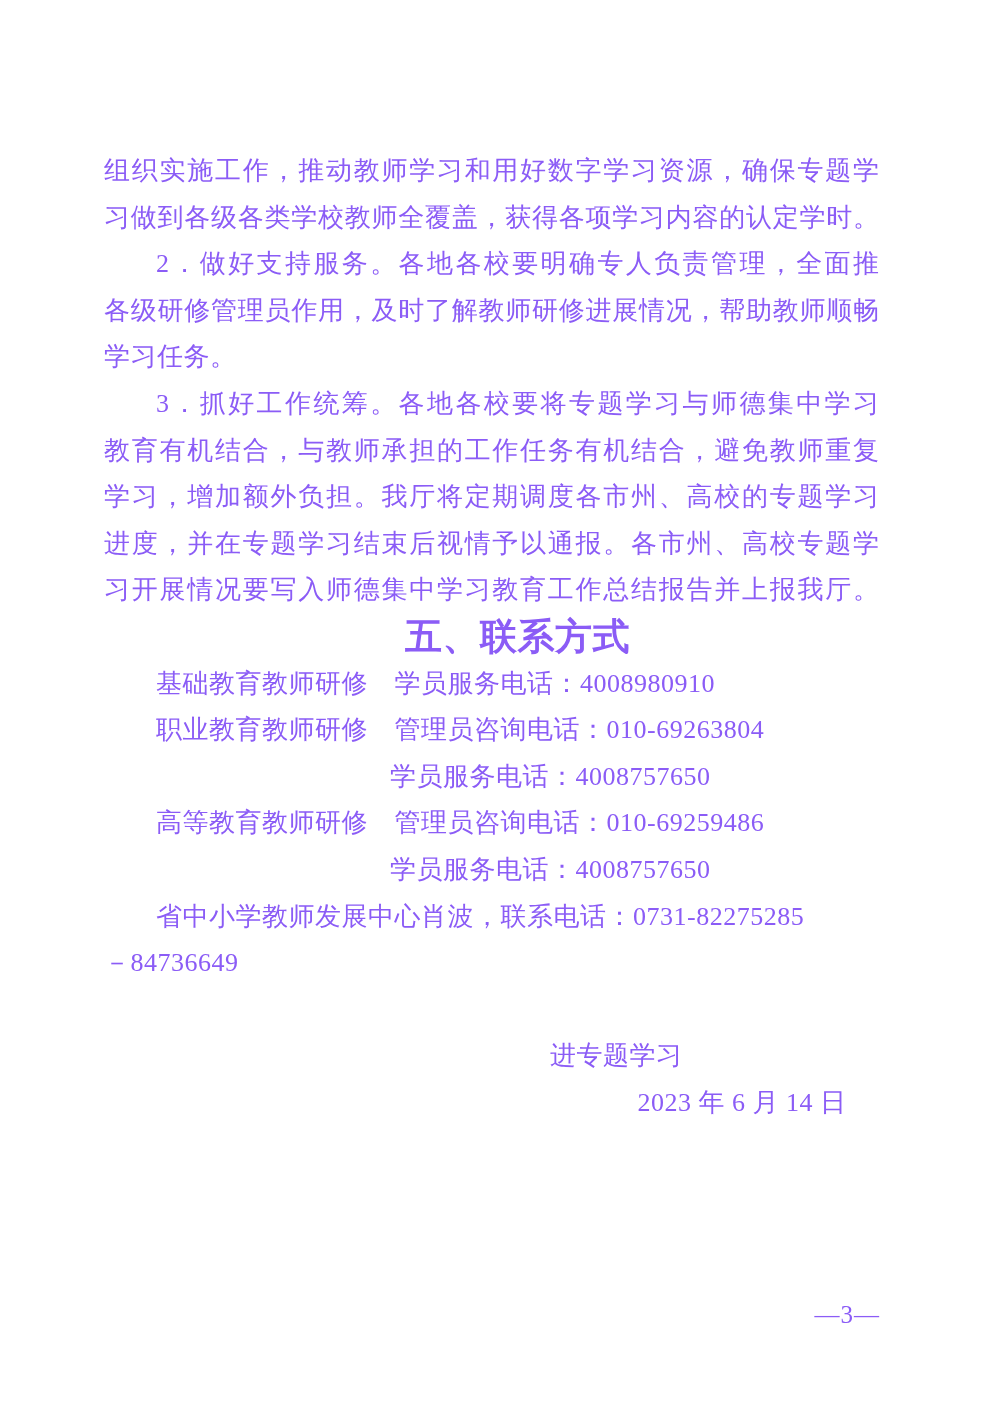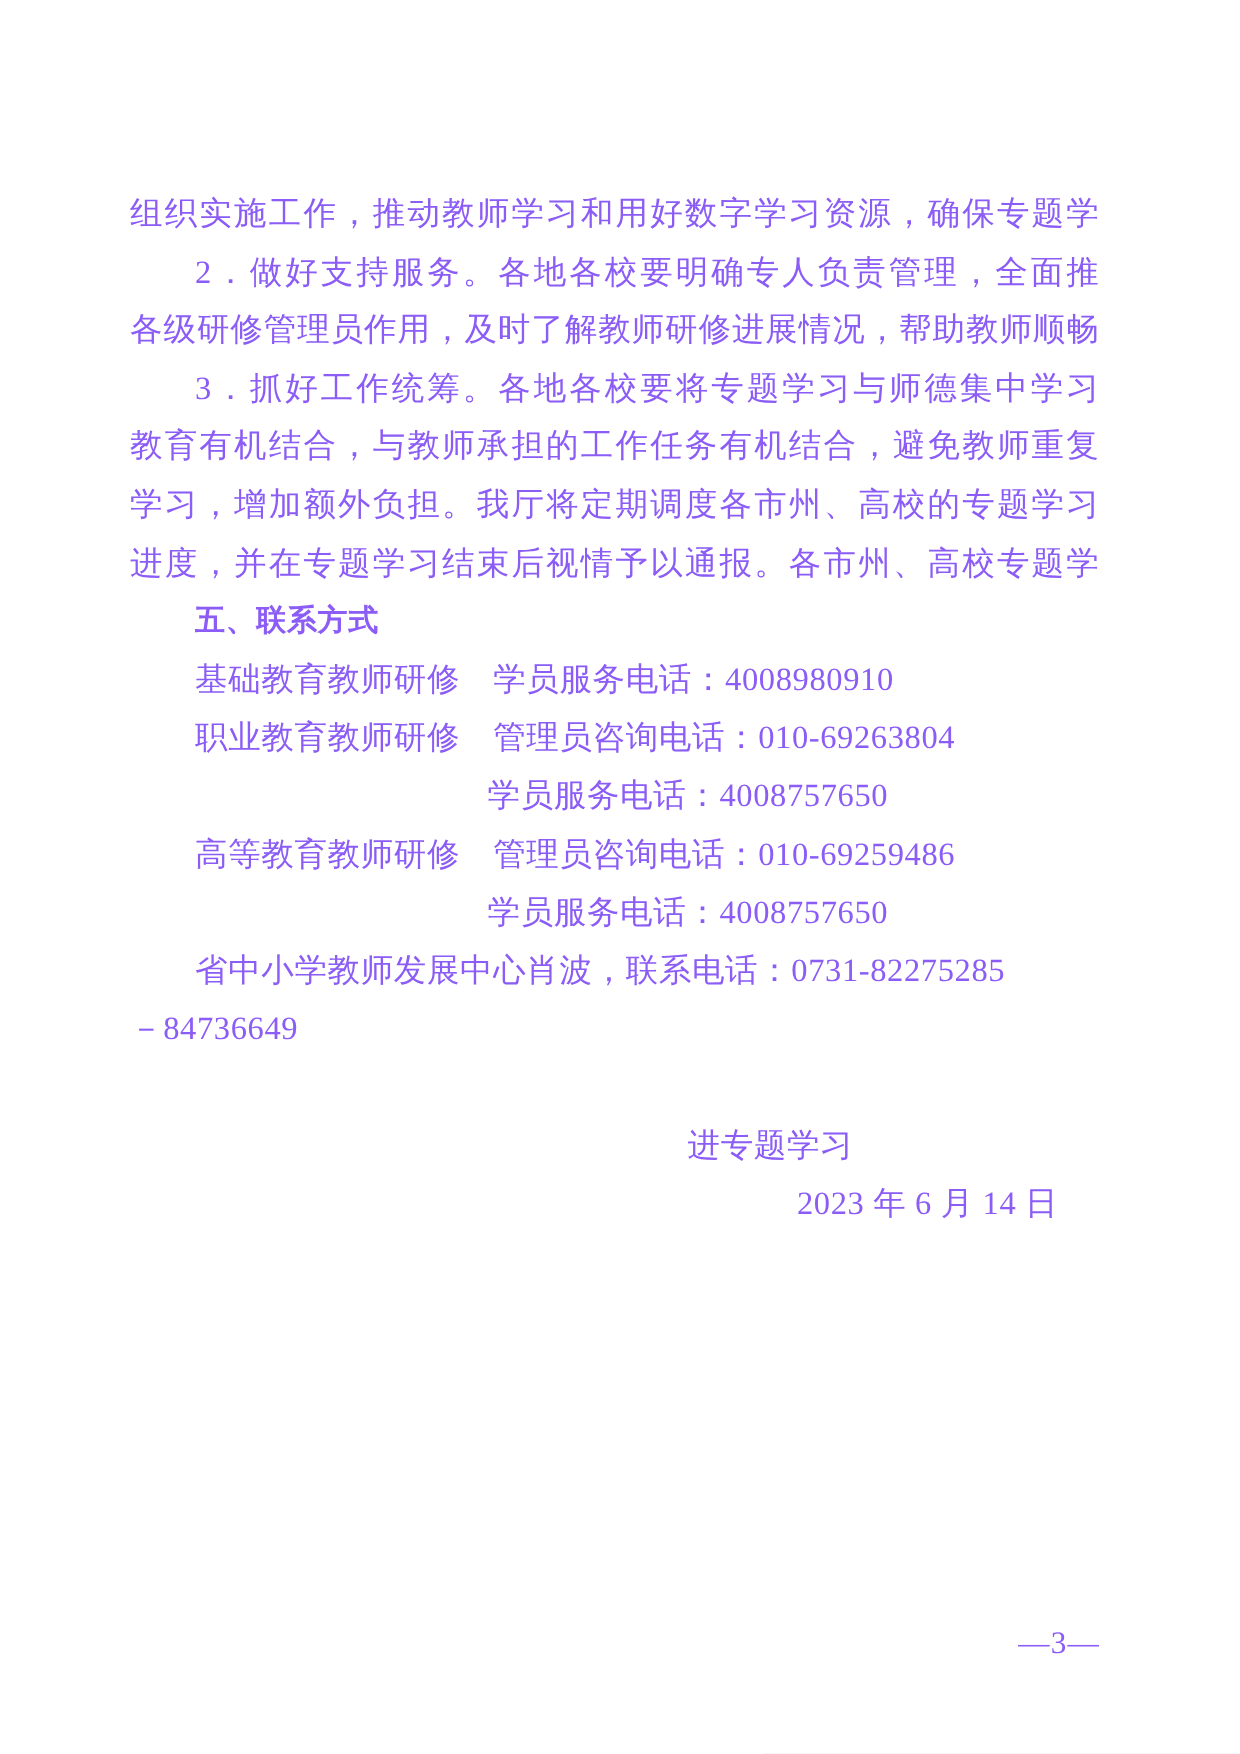--- a/index.html
+++ b/index.html
@@ -30,48 +30,51 @@
     text-align:justify;
     text-align-last:justify;
     letter-spacing:0;
   }
   .ind{padding-left:52px;}      
   .ind2{padding-left:286px;}    
   .heading{
     font-family:"Liberation Sans", sans-serif;
     font-weight:bold;
     white-space:nowrap;
-    text-align:left;
-    font-size:24px;
+    text-align:center;
+    font-size:37px;
   }
   .sig-org{padding-left:446px;}
   .sig-date{padding-left:501px;text-align:center;}
   .blank{height:46.6px;}
   .footer{
     position:absolute;
     top:1300px;
     right:112px;
     font-size:25px;
     line-height:30px;
     letter-spacing:1px;
   }
 </style>
 </head>
 <body>
 
 <div class="page">
   <div class="textblock">
 
     <div class="ln j">组织实施工作，推动教师学习和用好数字学习资源，确保专题学</div>
+    <div class="ln j">习做到各级各类学校教师全覆盖，获得各项学习内容的认定学时。</div>
     <div class="ln j ind">2．做好支持服务。各地各校要明确专人负责管理，全面推</div>
     <div class="ln j">各级研修管理员作用，及时了解教师研修进展情况，帮助教师顺畅</div>
+    <div class="ln">学习任务。</div>
     <div class="ln j ind">3．抓好工作统筹。各地各校要将专题学习与师德集中学习</div>
     <div class="ln j">教育有机结合，与教师承担的工作任务有机结合，避免教师重复</div>
     <div class="ln j">学习，增加额外负担。我厅将定期调度各市州、高校的专题学习</div>
     <div class="ln j">进度，并在专题学习结束后视情予以通报。各市州、高校专题学</div>
+    <div class="ln j">习开展情况要写入师德集中学习教育工作总结报告并上报我厅。</div>
 
     <div class="ln ind heading">五、联系方式</div>
 
     <div class="ln ind">基础教育教师研修　学员服务电话：4008980910</div>
     <div class="ln ind">职业教育教师研修　管理员咨询电话：010-69263804</div>
     <div class="ln ind2">学员服务电话：4008757650</div>
     <div class="ln ind">高等教育教师研修　管理员咨询电话：010-69259486</div>
     <div class="ln ind2">学员服务电话：4008757650</div>
     <div class="ln ind">省中小学教师发展中心肖波，联系电话：0731-82275285</div>
     <div class="ln">－84736649</div>

